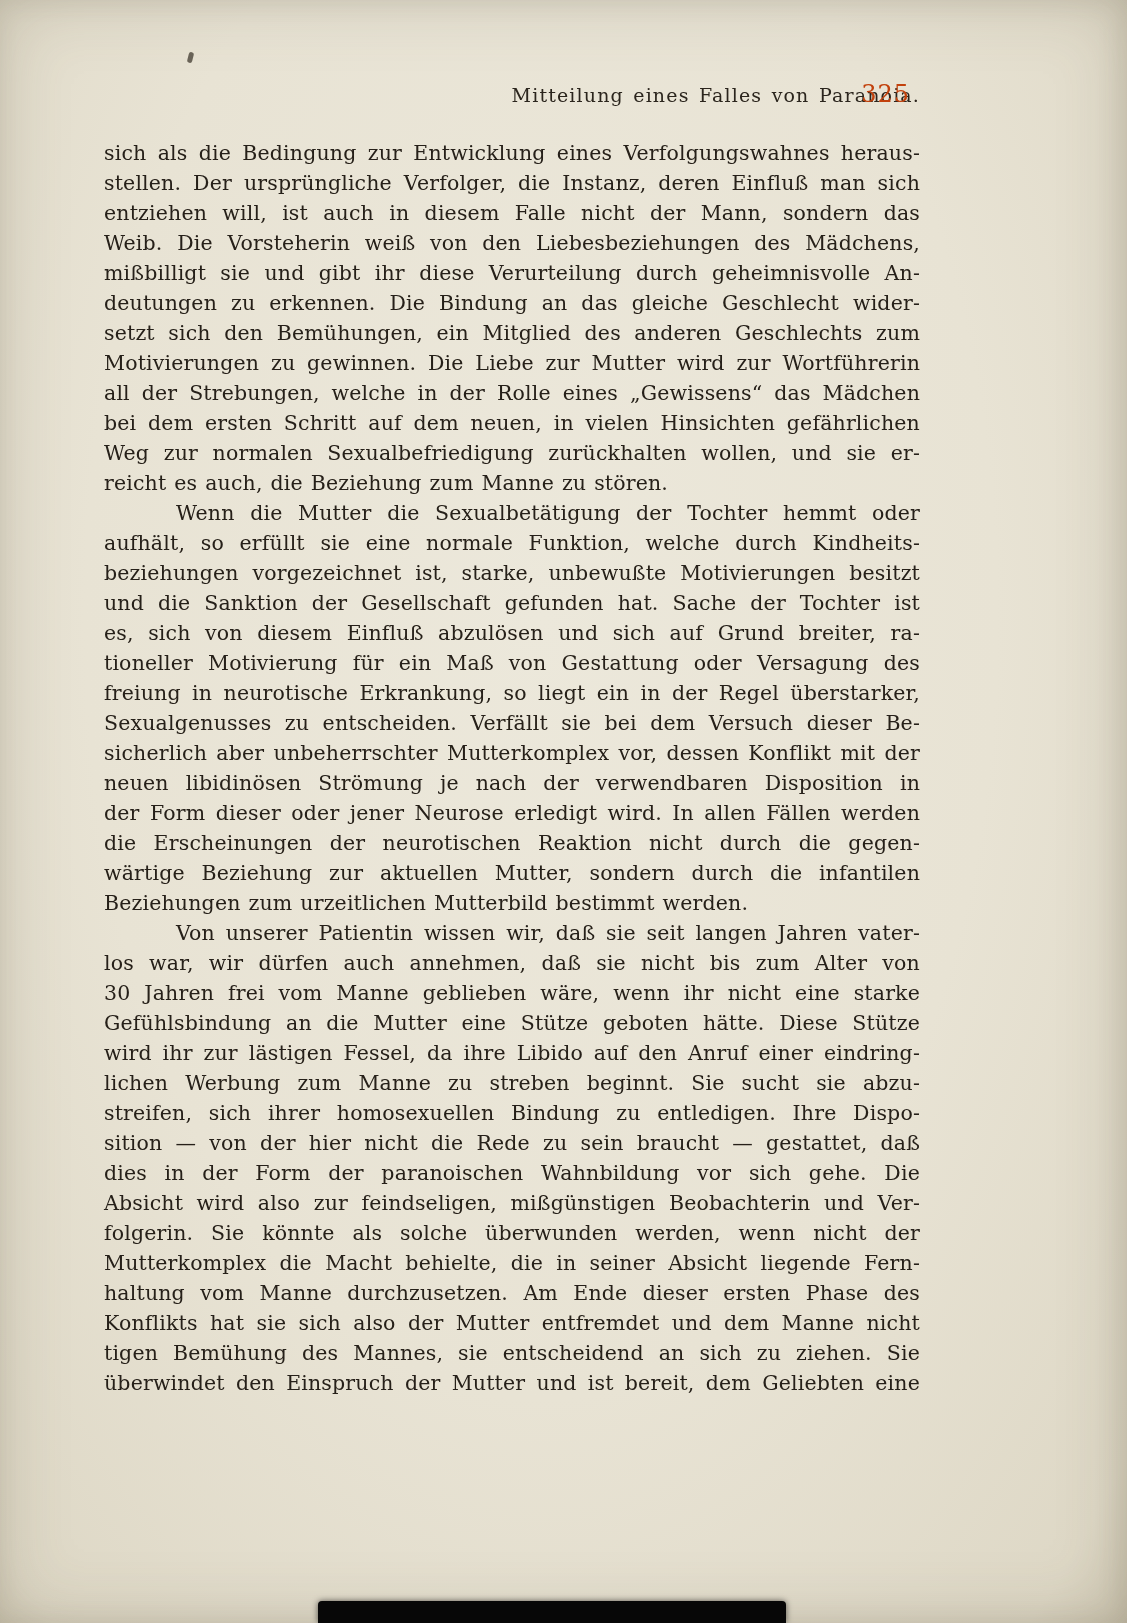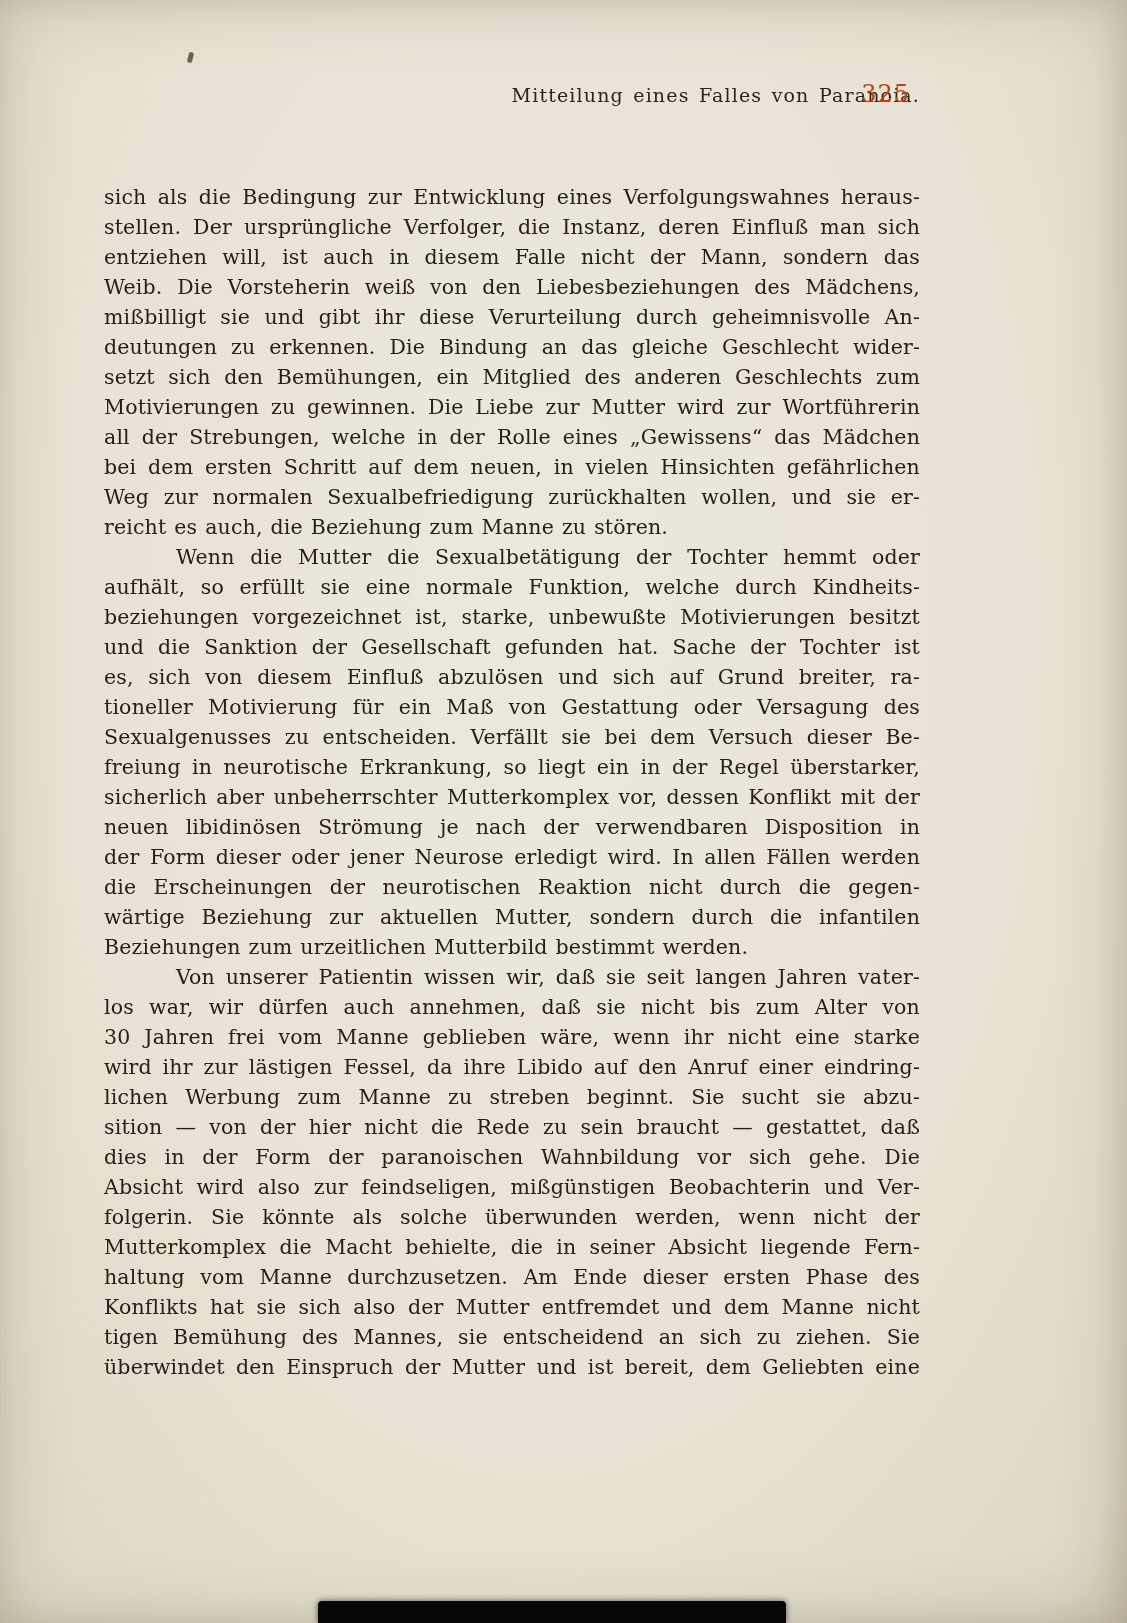--- a/index.html
+++ b/index.html
@@ -46,21 +46,20 @@
     top: 0;
     font-size: 24px;
     letter-spacing: 0.04em;
     color: #c2410c;
   }
   .text-block {
     position: absolute;
     top: 138px;
     left: 104px;
     width: 816px;
-    margin-top: 44px;
   }
   .paragraph {
     margin: 0;
   }
   .line {
     font-size: 20.5px;
     line-height: 30px;
     height: 30px;
     white-space: normal;
     text-align: justify;
@@ -124,35 +123,37 @@
       <div class="line">Weg zur normalen Sexualbefriedigung zurückhalten wollen, und sie er-</div>
       <div class="line flush">reicht es auch, die Beziehung zum Manne zu stören.</div>
     </div>
     <div class="paragraph">
       <div class="line indent">Wenn die Mutter die Sexualbetätigung der Tochter hemmt oder</div>
       <div class="line">aufhält, so erfüllt sie eine normale Funktion, welche durch Kindheits-</div>
       <div class="line">beziehungen vorgezeichnet ist, starke, unbewußte Motivierungen besitzt</div>
       <div class="line">und die Sanktion der Gesellschaft gefunden hat. Sache der Tochter ist</div>
       <div class="line">es, sich von diesem Einfluß abzulösen und sich auf Grund breiter, ra-</div>
       <div class="line">tioneller Motivierung für ein Maß von Gestattung oder Versagung des</div>
+      <div class="line">freiung in neurotische Erkrankung, so liegt ein in der Regel überstarker,</div>
       <div class="line">Sexualgenusses zu entscheiden. Verfällt sie bei dem Versuch dieser Be-</div>
-      <div class="line">freiung in neurotische Erkrankung, so liegt ein in der Regel überstarker,</div>
       <div class="line">sicherlich aber unbeherrschter Mutterkomplex vor, dessen Konflikt mit der</div>
       <div class="line">neuen libidinösen Strömung je nach der verwendbaren Disposition in</div>
       <div class="line">der Form dieser oder jener Neurose erledigt wird. In allen Fällen werden</div>
       <div class="line">die Erscheinungen der neurotischen Reaktion nicht durch die gegen-</div>
       <div class="line">wärtige Beziehung zur aktuellen Mutter, sondern durch die infantilen</div>
       <div class="line flush">Beziehungen zum urzeitlichen Mutterbild bestimmt werden.</div>
     </div>
     <div class="paragraph">
       <div class="line indent">Von unserer Patientin wissen wir, daß sie seit langen Jahren vater-</div>
       <div class="line">los war, wir dürfen auch annehmen, daß sie nicht bis zum Alter von</div>
       <div class="line">30 Jahren frei vom Manne geblieben wäre, wenn ihr nicht eine starke</div>
+      <div class="line">Gefühlsbindung an die Mutter eine Stütze geboten hätte. Diese Stütze</div>
       <div class="line">wird ihr zur lästigen Fessel, da ihre Libido auf den Anruf einer eindring-</div>
       <div class="line">lichen Werbung zum Manne zu streben beginnt. Sie sucht sie abzu-</div>
+      <div class="line">streifen, sich ihrer homosexuellen Bindung zu entledigen. Ihre Dispo-</div>
       <div class="line">sition — von der hier nicht die Rede zu sein braucht — gestattet, daß</div>
       <div class="line">dies in der Form der paranoischen Wahnbildung vor sich gehe. Die</div>
       <div class="line">Absicht wird also zur feindseligen, mißgünstigen Beobachterin und Ver-</div>
       <div class="line">folgerin. Sie könnte als solche überwunden werden, wenn nicht der</div>
       <div class="line">Mutterkomplex die Macht behielte, die in seiner Absicht liegende Fern-</div>
       <div class="line">haltung vom Manne durchzusetzen. Am Ende dieser ersten Phase des</div>
       <div class="line">Konflikts hat sie sich also der Mutter entfremdet und dem Manne nicht</div>
       <div class="line">tigen Bemühung des Mannes, sie entscheidend an sich zu ziehen. Sie</div>
       <div class="line">überwindet den Einspruch der Mutter und ist bereit, dem Geliebten eine</div>
     </div>

